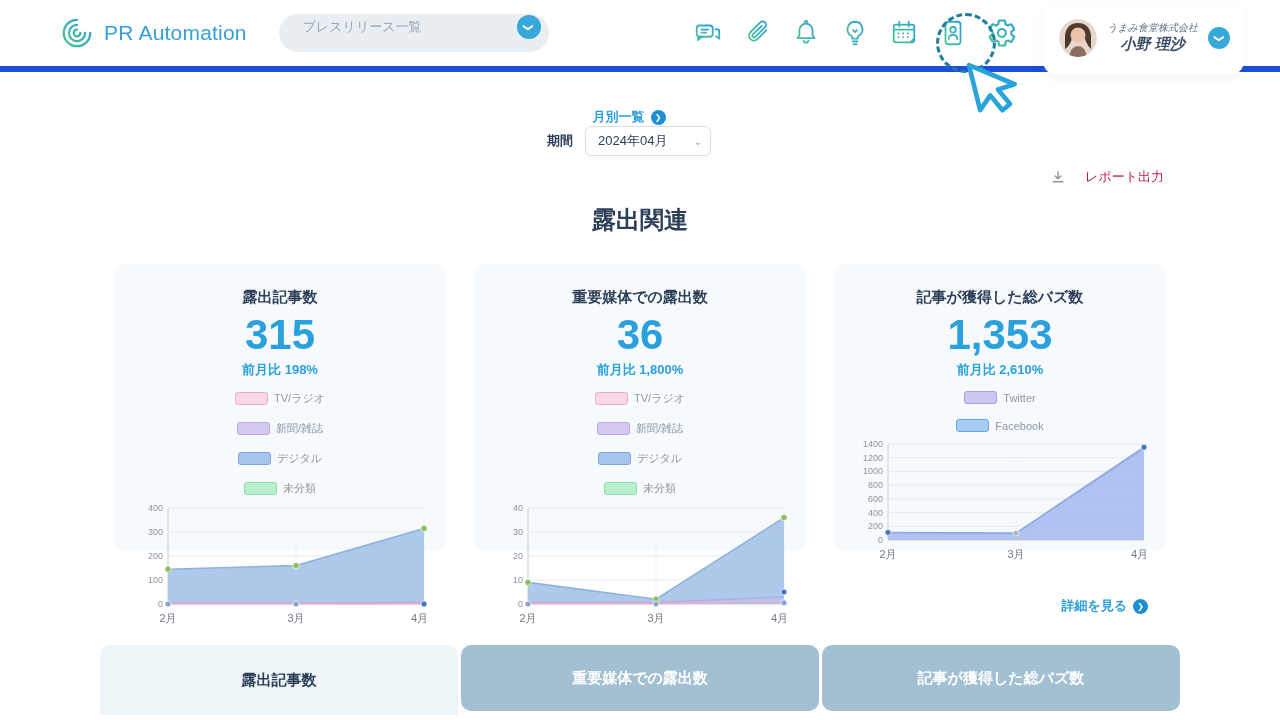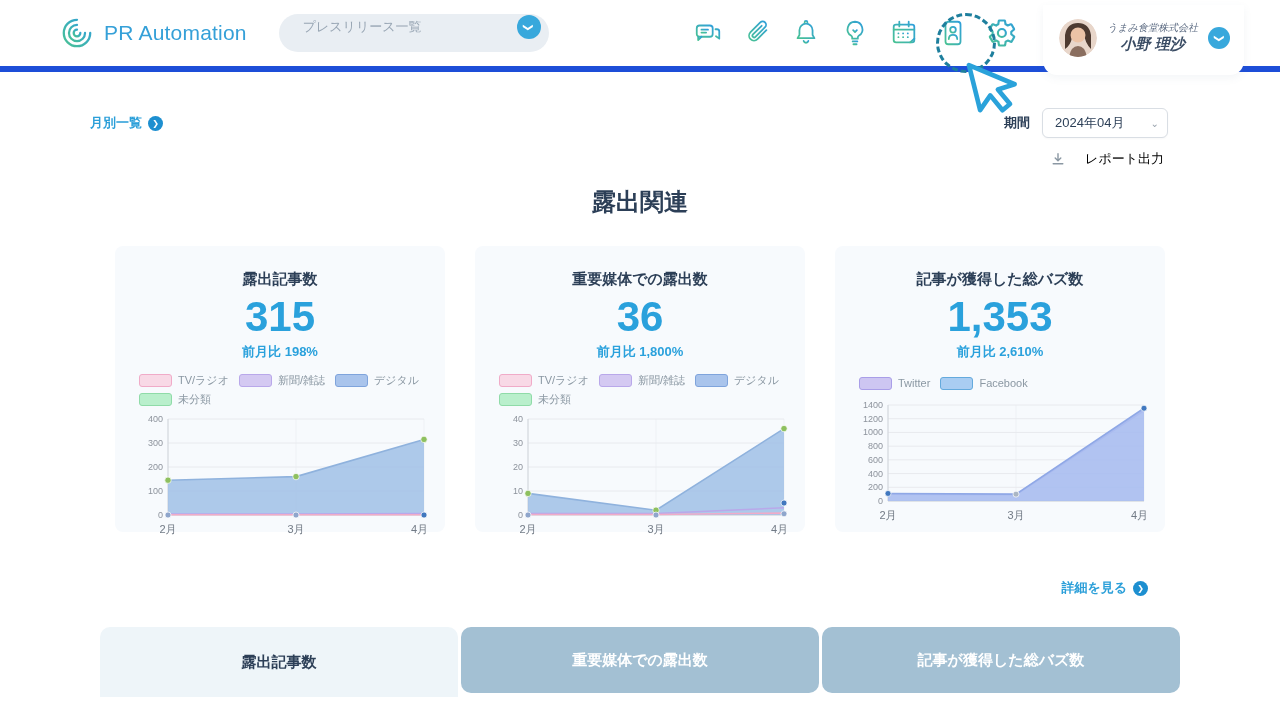--- a/index.html
+++ b/index.html
@@ -29,45 +29,45 @@
 
   .user-chip { position:relative; z-index:4; background:#fff; border-radius:0 0 14px 14px;
     display:flex; align-items:center; gap:10px; padding:14px 14px 18px 16px; margin-top:14px;
     box-shadow:0 3px 8px rgba(80,110,140,.07); }
   .avatar { width:38px; height:38px; border-radius:50%; overflow:hidden; flex:none; }
   .user-texts { text-align:center; line-height:1.25;font-style:italic; }
   .user-company { font-size:10px; color:#5d6c83; }
   .user-name { font-size:15px; color:#3a4c64; font-weight:bold; }
 
   
-  .toolbar { display:flex; justify-content:space-between; align-items:center; margin:36px 112px 0 90px; }
+  .toolbar { display:flex; justify-content:space-between; align-items:center; margin:36px 112px 0 90px;flex-direction:column; }
   .link-blue { color:#2b9fd9; font-size:13px; font-weight:bold; display:inline-flex; align-items:center;
     gap:6px; cursor:pointer; text-decoration:none; }
   .go-circle { width:15px; height:15px; border-radius:50%; background:#1d8fd0; color:#fff; font-size:8px;
     display:inline-flex; align-items:center; justify-content:center; font-weight:bold; }
   .period-group { display:flex; align-items:center; gap:12px; }
   .period-label { font-size:13px; font-weight:bold; color:#2c3f57; }
   .period-select { width:126px; height:30px; border:1px solid #d9dee4; border-radius:6px; background:#fff;
     display:flex; align-items:center; padding:0 8px 0 12px; font-size:13px; color:#2c3f57; cursor:pointer;
     box-shadow:0 1px 2px rgba(0,0,0,.03); }
   .period-select .pv { flex:1; }
   .period-select .pc { color:#98a2ad; font-size:10px; }
   .report-row { text-align:right; margin:12px 116px 0 0; }
-  .report-link { color:#000000; font-size:13px; display:inline-flex; align-items:center; gap:20px; cursor:pointer; }
+  .report-link { color:#be185d; font-size:13px; display:inline-flex; align-items:center; gap:20px; cursor:pointer; }
 
   .section-title { text-align:center; margin-top:16px; font-size:24px; font-weight:bold; color:#2c3f57; }
 
   
   .cards { display:flex; justify-content:center; gap:30px; margin-top:28px; }
   .card { width:330px; height:286px; background:#f7fafd; border-radius:8px; text-align:center; padding-top:24px; }
   .card-title { font-size:15px; font-weight:bold; color:#2c3f57; }
   .card-value { font-size:42px; font-weight:bold; color:#2aa1dc; line-height:1.15; margin-top:4px; }
   .card-mom { font-size:13px; font-weight:bold; color:#2aa1dc; margin-top:2px; }
-  .legend { display:flex; flex-wrap:wrap; align-items:center; gap:4px 10px;
-    margin:12px 24px 0; min-height:20px; }
+  .legend { display:flex; flex-wrap:wrap; align-items:center; gap:15px 10px;
+    margin:12px 24px 0; min-height:20px;flex-direction:column; }
   .legend-item { display:inline-flex; align-items:center; gap:6px; }
   .legend-swatch { width:33px; height:13px; border-radius:3px; }
   .legend-label { font-size:11px; color:#8b98a3; }
   .chart-wrap { margin-top:4px; }
   .chart-wrap svg { display:block; margin:0 auto; }
 
   .details-row { text-align:right; margin:46px 132px 0 0; }
 
   
   .tabs { display:flex; gap:3px; margin:30px 100px 0; align-items:flex-start; }

